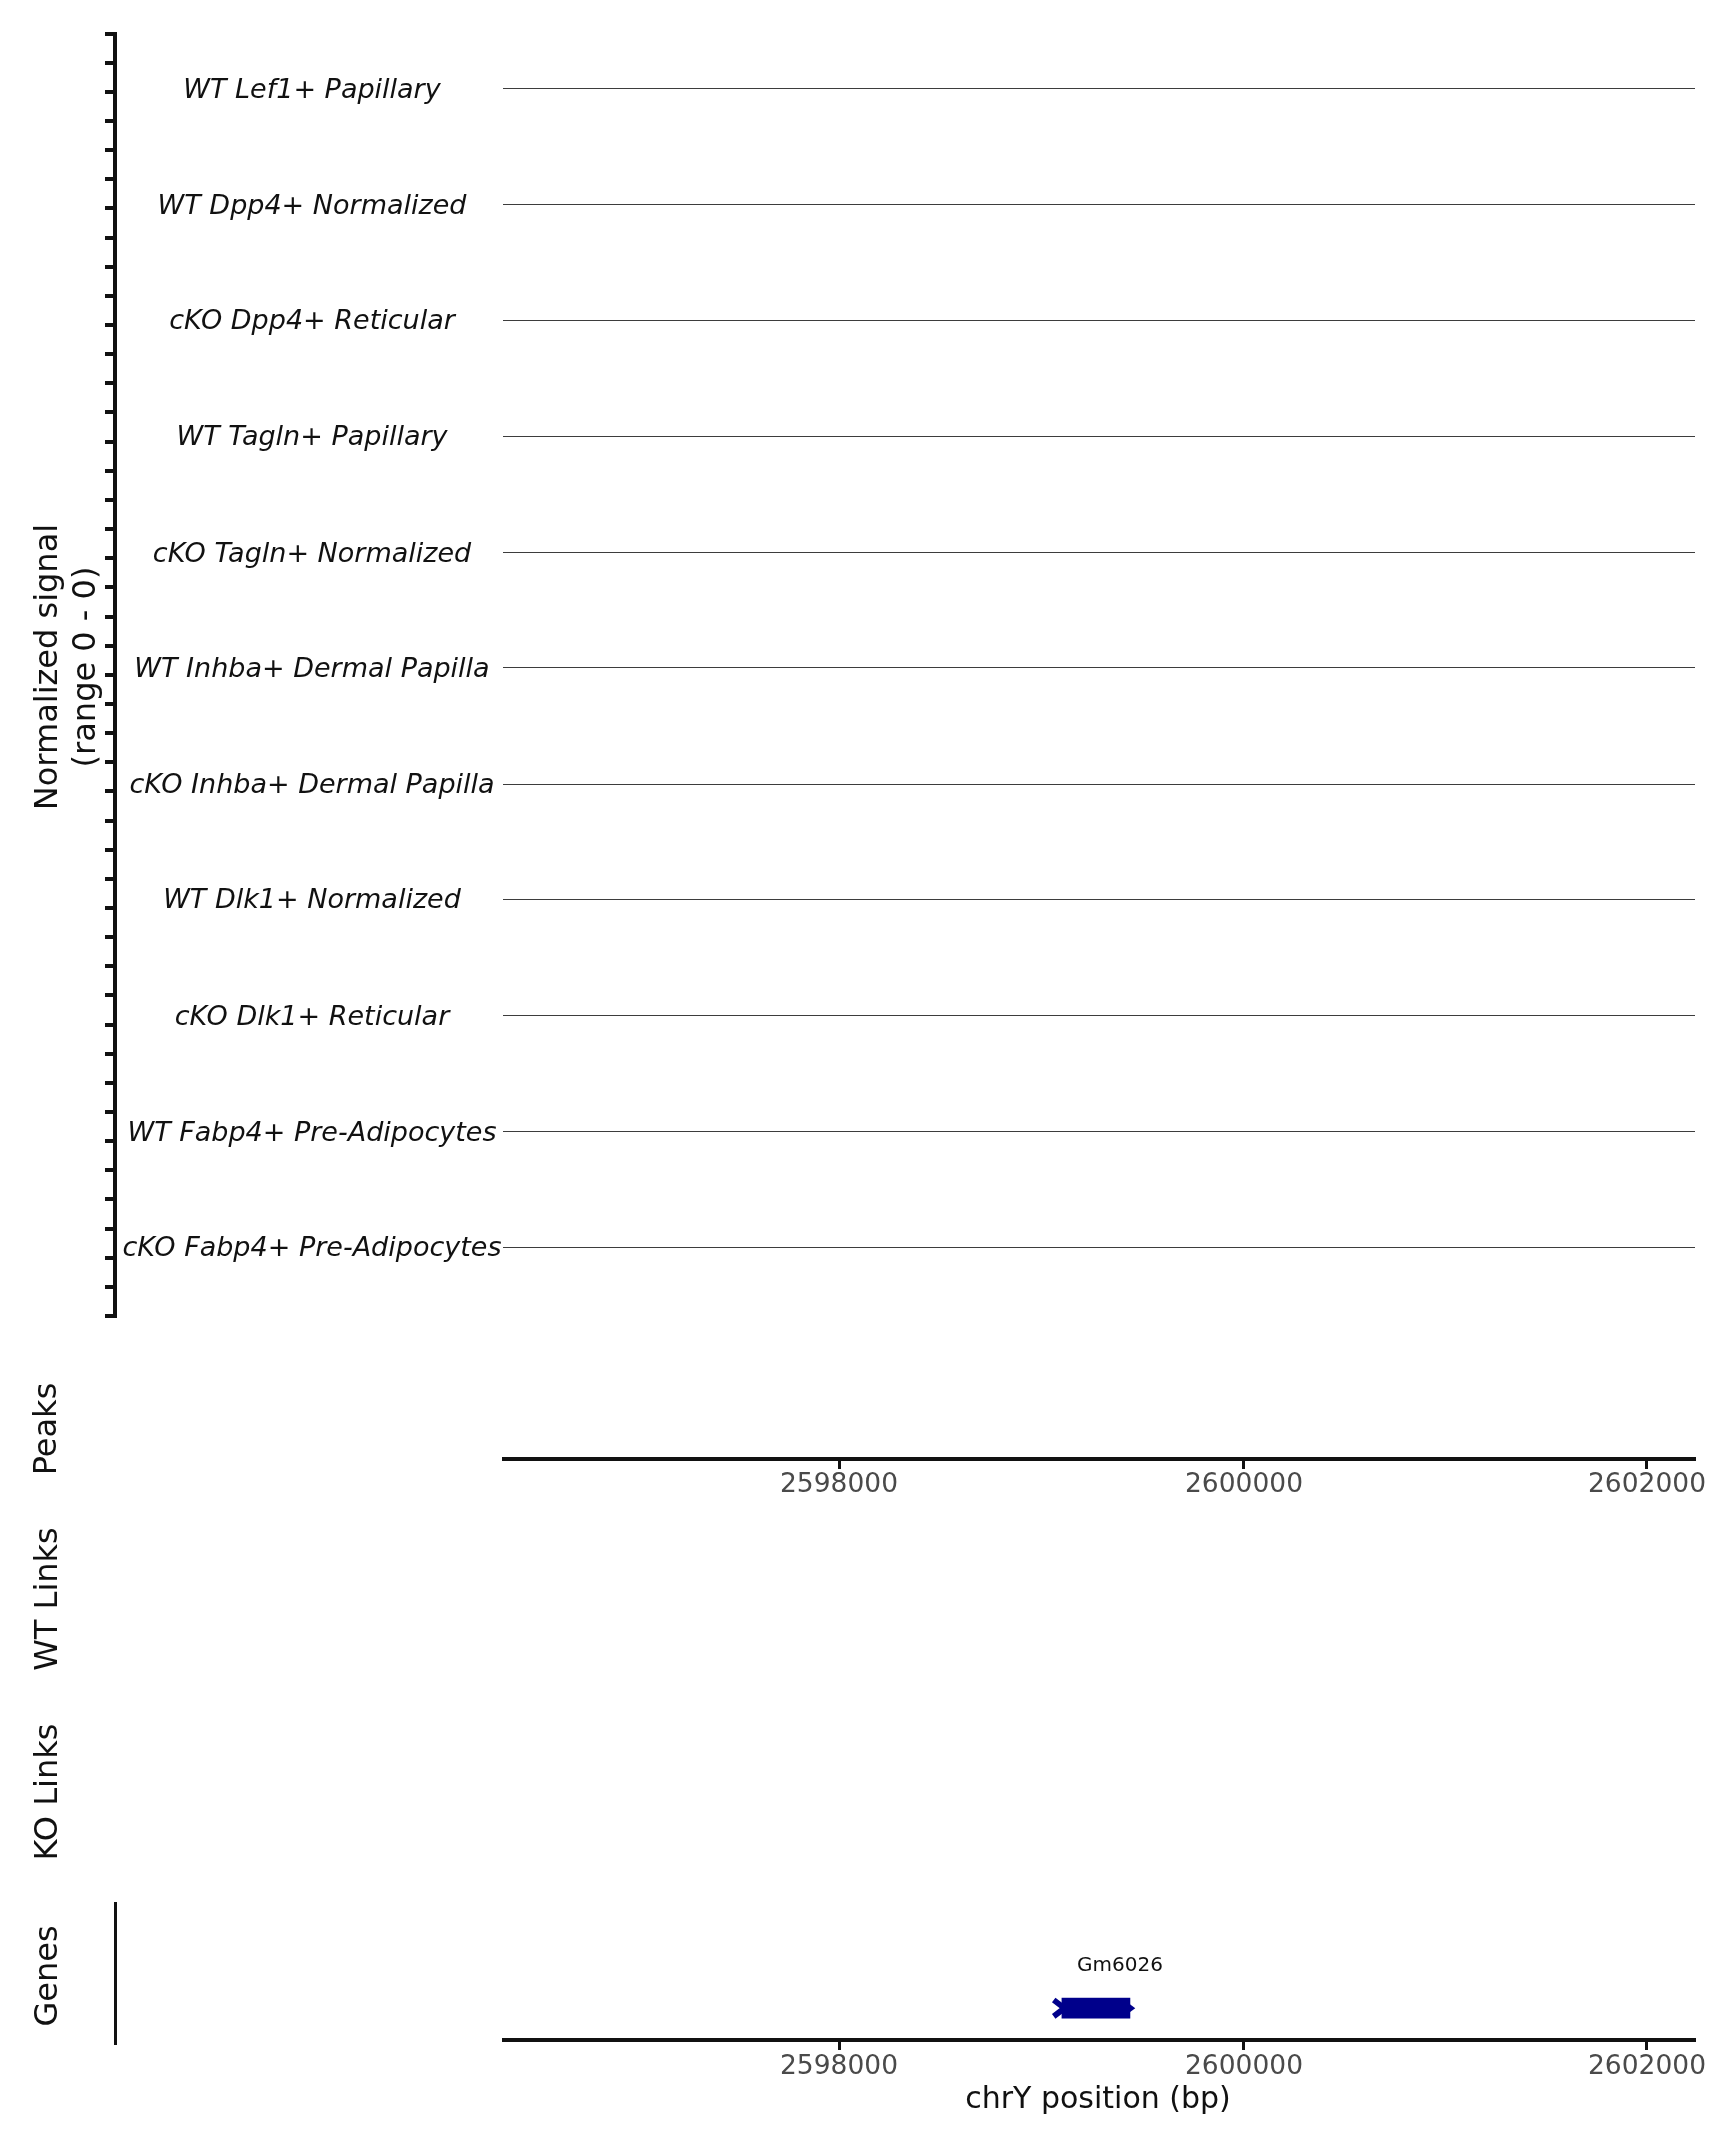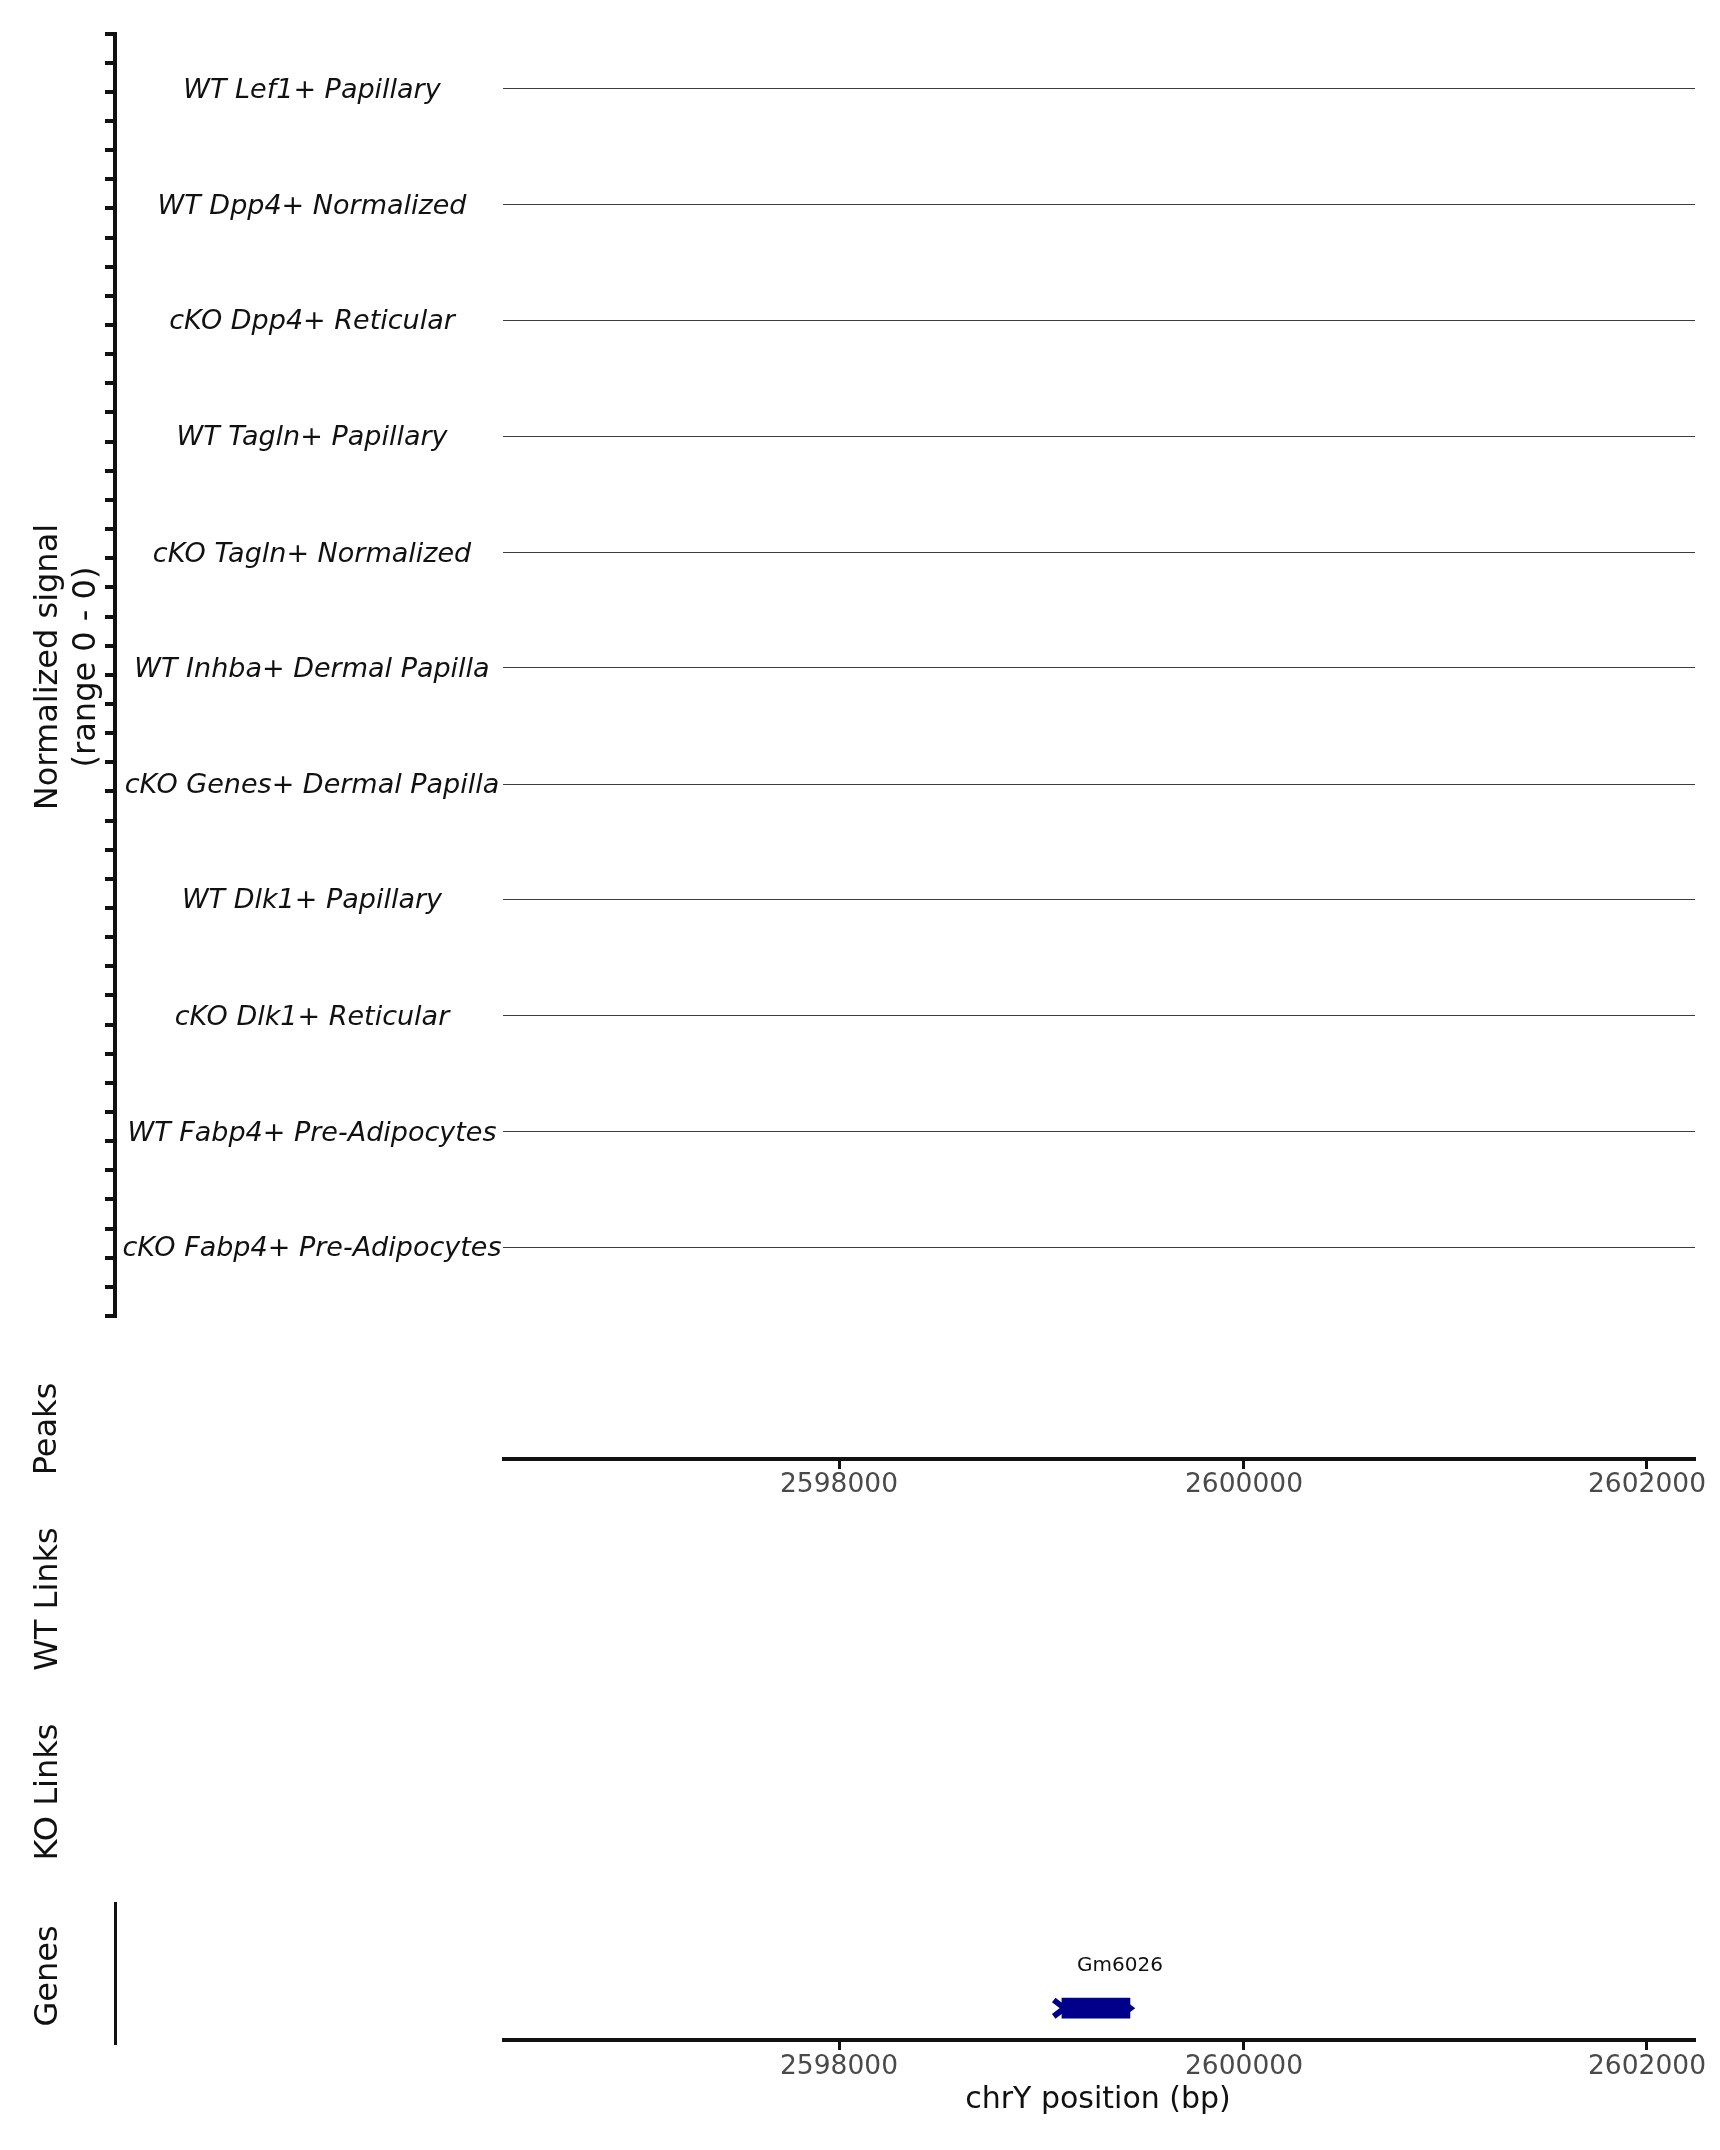--- a/index.html
+++ b/index.html
@@ -117,24 +117,24 @@
 
 <div class="track-label" style="top:419px">WT Tagln+ Papillary</div>
 <div class="track-line" style="top:436px"></div>
 
 <div class="track-label" style="top:536px">cKO Tagln+ Normalized</div>
 <div class="track-line" style="top:552px"></div>
 
 <div class="track-label" style="top:651px">WT Inhba+ Dermal Papilla</div>
 <div class="track-line" style="top:667px"></div>
 
-<div class="track-label" style="top:767px">cKO Genes+ Dermal Papilla</div>
+<div class="track-label" style="top:767px">cKO Inhba+ Dermal Papilla</div>
 <div class="track-line" style="top:784px"></div>
 
-<div class="track-label" style="top:882px">WT Dlk1+ Papillary</div>
+<div class="track-label" style="top:882px">WT Dlk1+ Normalized</div>
 <div class="track-line" style="top:899px"></div>
 
 <div class="track-label" style="top:999px">cKO Dlk1+ Reticular</div>
 <div class="track-line" style="top:1015px"></div>
 
 <div class="track-label" style="top:1115px">WT Fabp4+ Pre-Adipocytes</div>
 <div class="track-line" style="top:1131px"></div>
 
 <div class="track-label" style="top:1230px">cKO Fabp4+ Pre-Adipocytes</div>
 <div class="track-line" style="top:1247px"></div>

